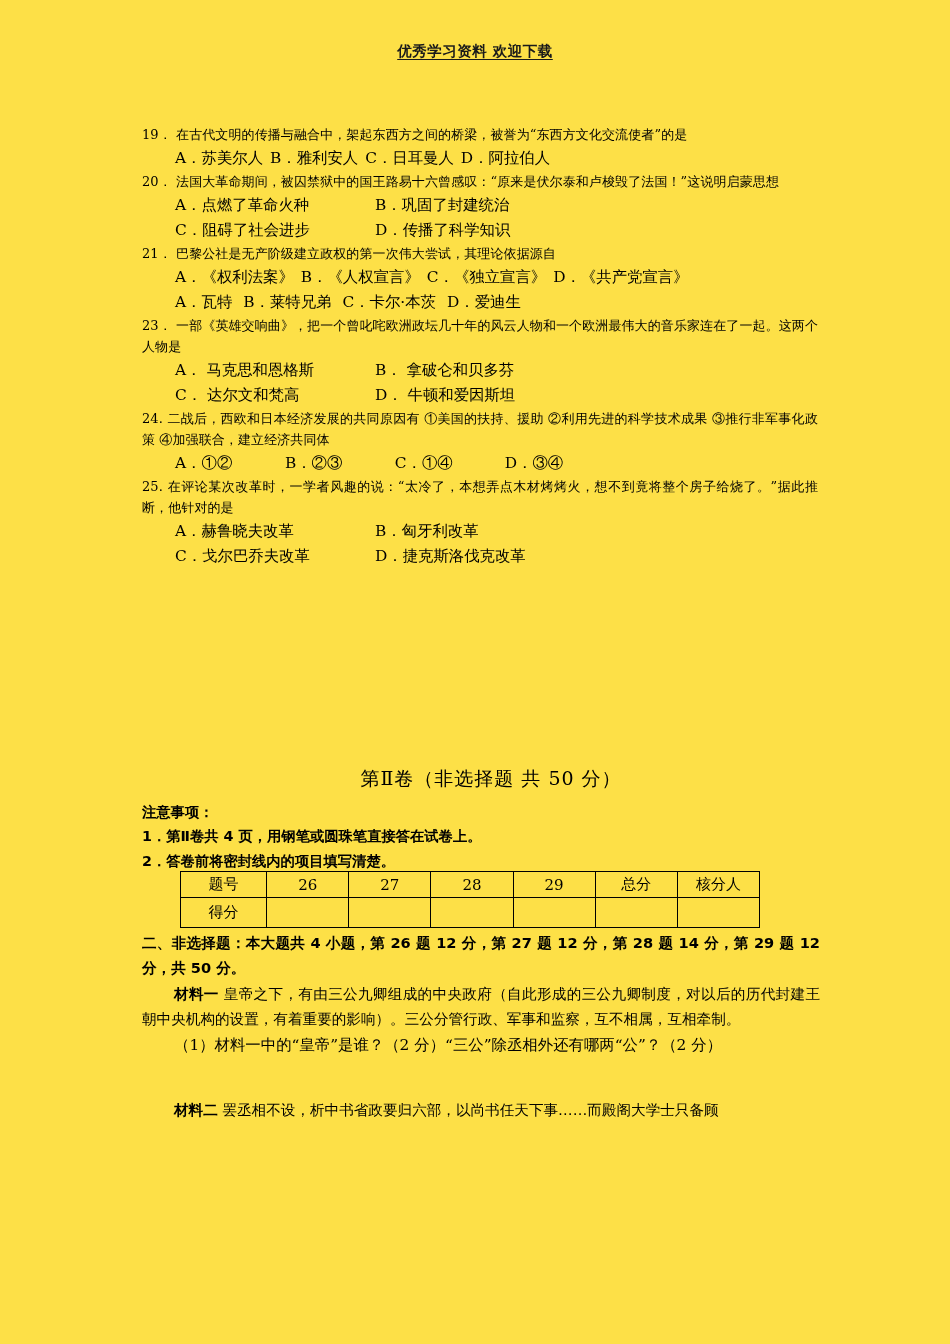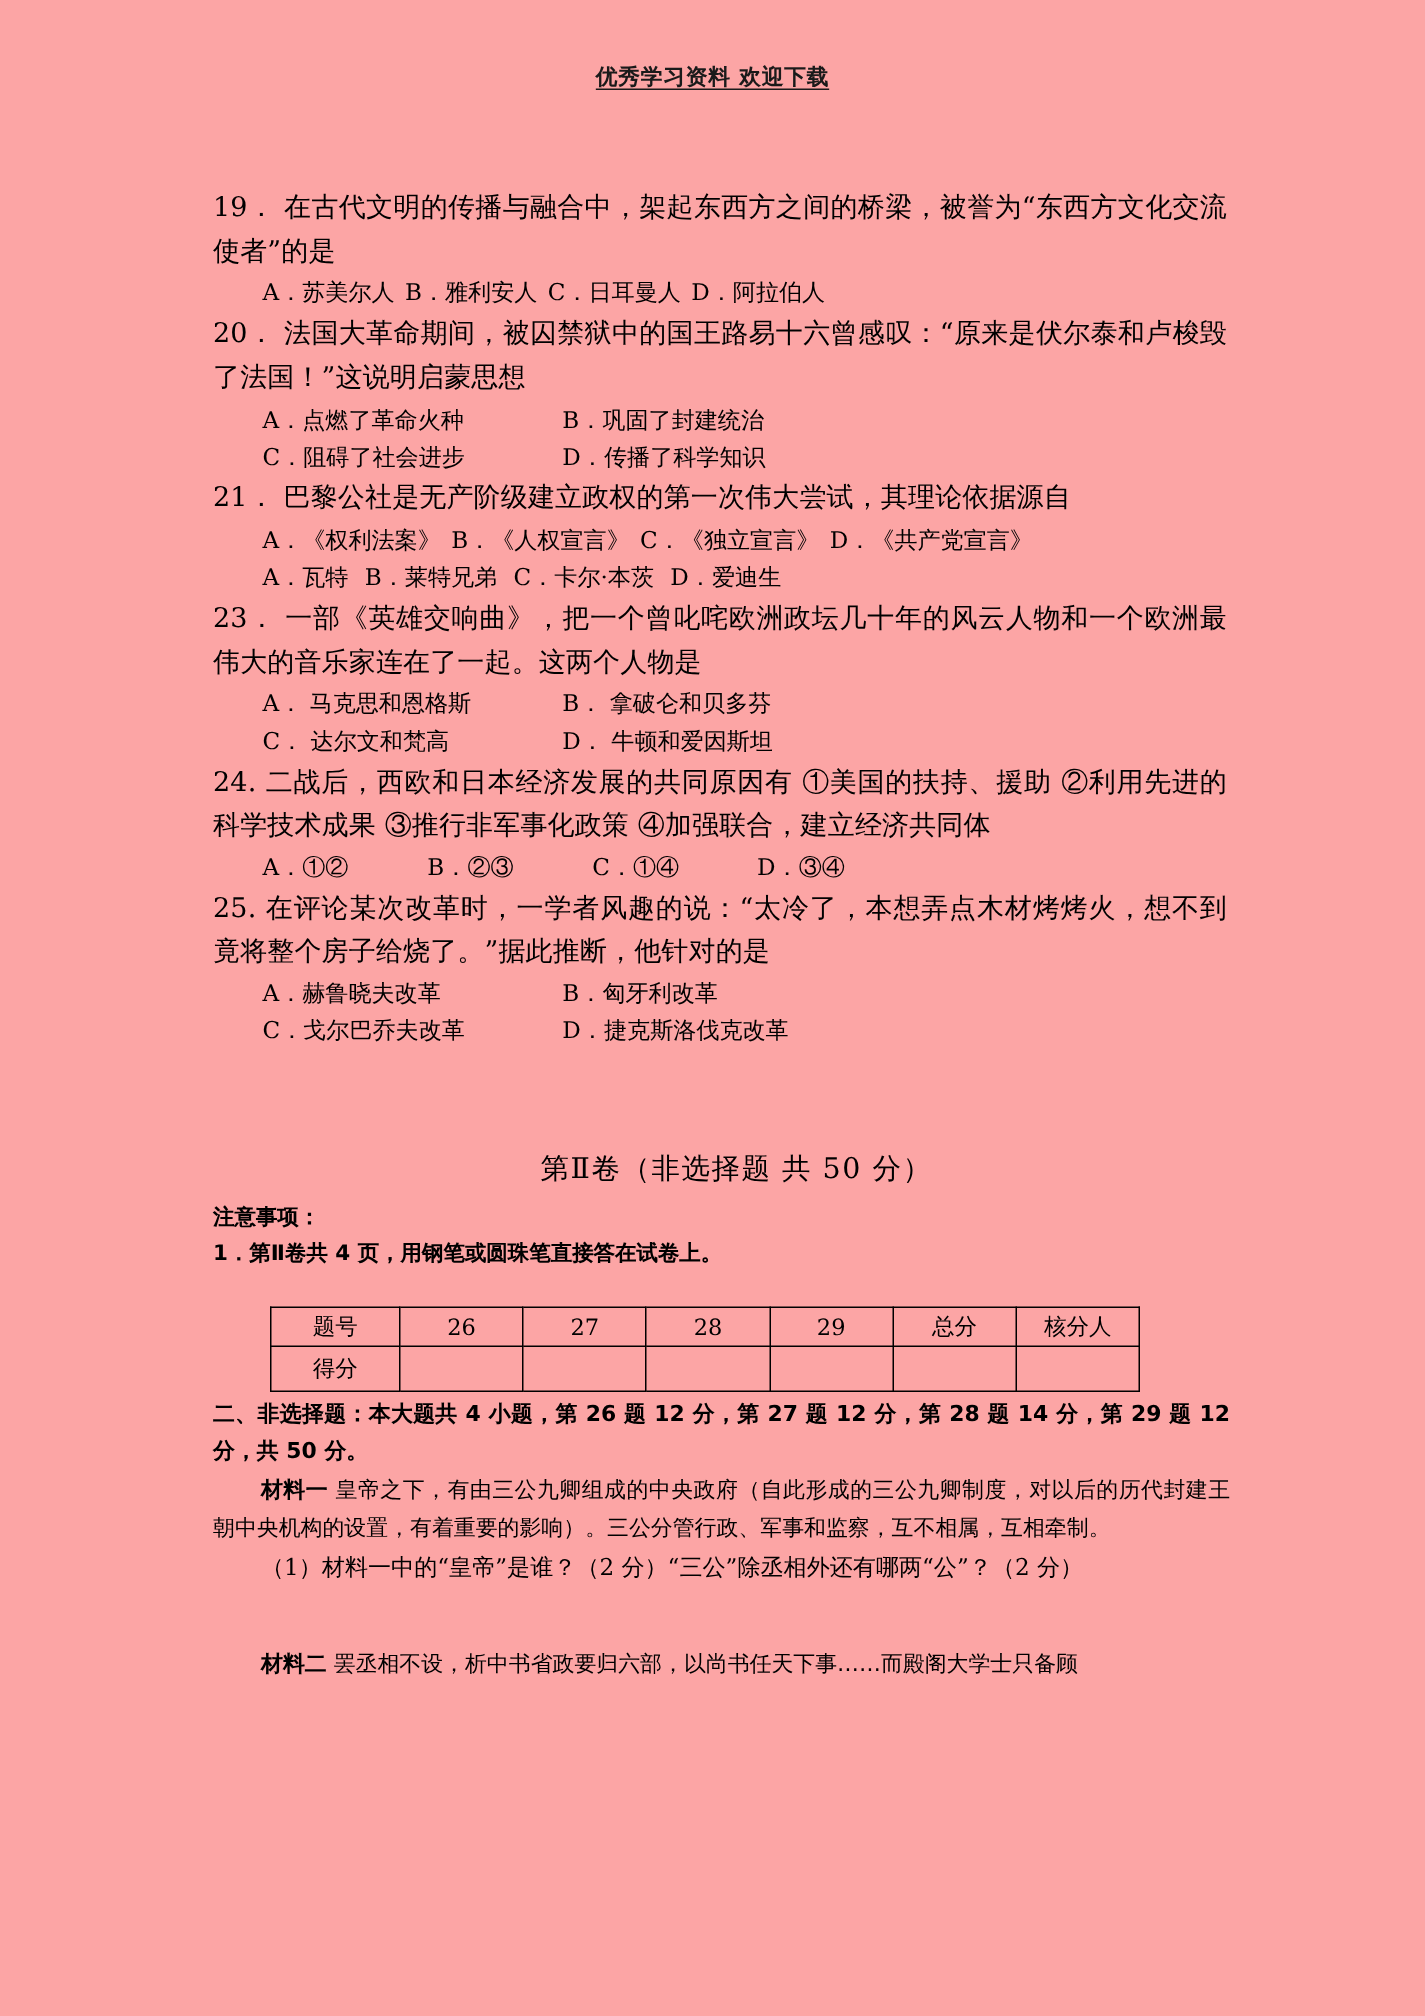--- a/index.html
+++ b/index.html
@@ -8,21 +8,21 @@
     background: #ffffff;
   }
   body {
     font-family: "DejaVu Serif", "Liberation Serif", serif;
     color: #000000;
   }
   .page {
     position: relative;
     width: 950px;
     height: 1344px;
-    background: #fca5a5;
+    background: #fde047;
     overflow: hidden;
     box-sizing: border-box;
   }
 
   
   .doc-header {
     position: absolute;
     top: 42px;
     left: 0;
     width: 950px;
@@ -40,21 +40,21 @@
 
   
   .content {
     position: absolute;
     top: 124px;
     left: 142px;
     width: 676px;
   }
 
   .q {
-    font-size: 18px;
+    font-size: 13px;
     line-height: 1.62;
     text-align: justify;
     margin: 0 0 1px 0;
     letter-spacing: 0.1px;
   }
   .q-stem {
     text-indent: 0;
   }
   
   .opts {
@@ -244,20 +244,21 @@
       <span class="opt">C．戈尔巴乔夫改革</span>
       <span class="opt">D．捷克斯洛伐克改革</span>
     </div>
 
   </div>
 
   <div class="section-title">第Ⅱ卷（非选择题 共 50 分）</div>
 
   <div class="notice notice-head">注意事项：</div>
   <div class="notice notice-1">1．第Ⅱ卷共 4 页，用钢笔或圆珠笔直接答在试卷上。</div>
+  <div class="notice notice-2">2．答卷前将密封线内的项目填写清楚。</div>
 
   <table class="score-table">
     <colgroup>
       <col class="c-label">
         <col class="c-item">
         <col class="c-item">
         <col class="c-item">
       <col class="c-item">
         <col class="c-item">
         <col class="c-item">

